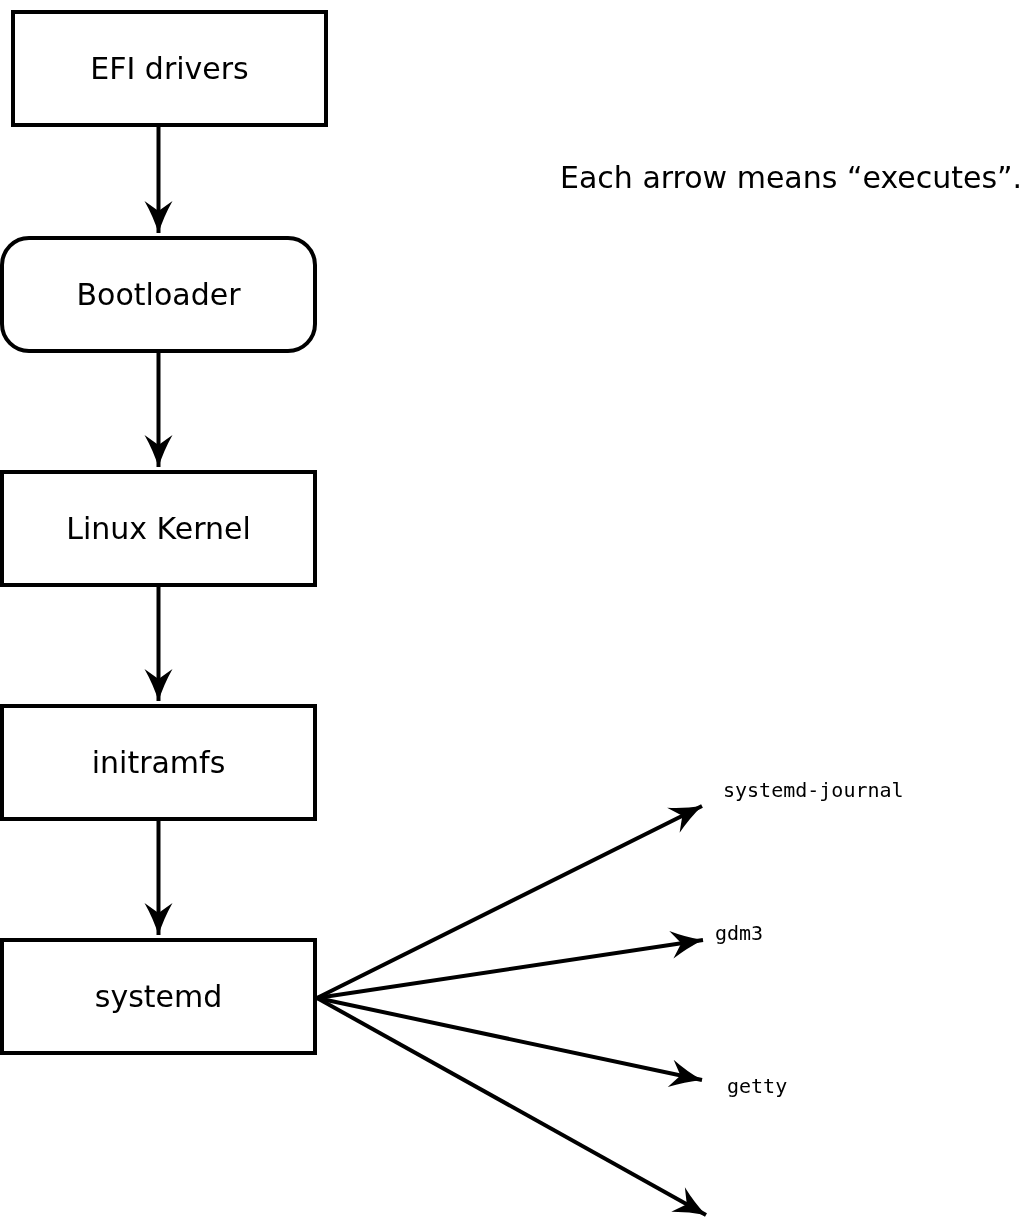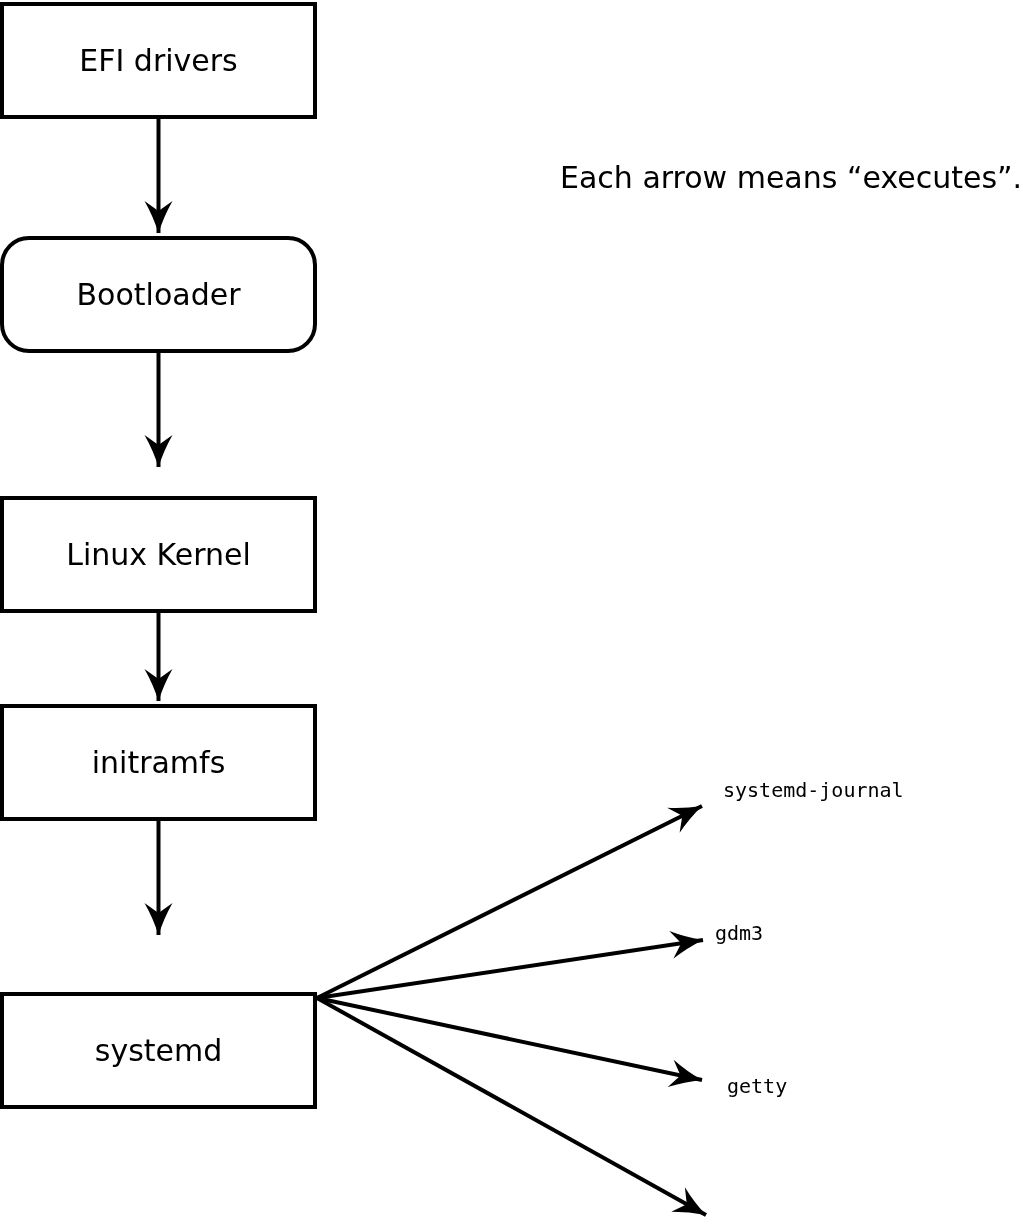--- a/index.html
+++ b/index.html
@@ -33,25 +33,25 @@
     display: flex;
     align-items: center;
     justify-content: center;
     z-index: 2;
   }
   .flow-box .box-label {
     font-size: 30px;
     line-height: 1;
     white-space: nowrap;
   }
-  #box-efi        { top: 2px; }
+  #box-efi        { top: 10px; margin-left: 11px; }
   #box-bootloader { top: 236px; border-radius: 29px; }
-  #box-kernel     { top: 496px; }
+  #box-kernel     { top: 470px; }
   #box-initramfs  { top: 704px; }
-  #box-systemd    { top: 992px; }
+  #box-systemd    { top: 938px; }
 
   .target-label {
     position: absolute;
     height: 40px;
     display: flex;
     align-items: center;
     white-space: nowrap;
     font-size: 20px;
     z-index: 2;
   }

